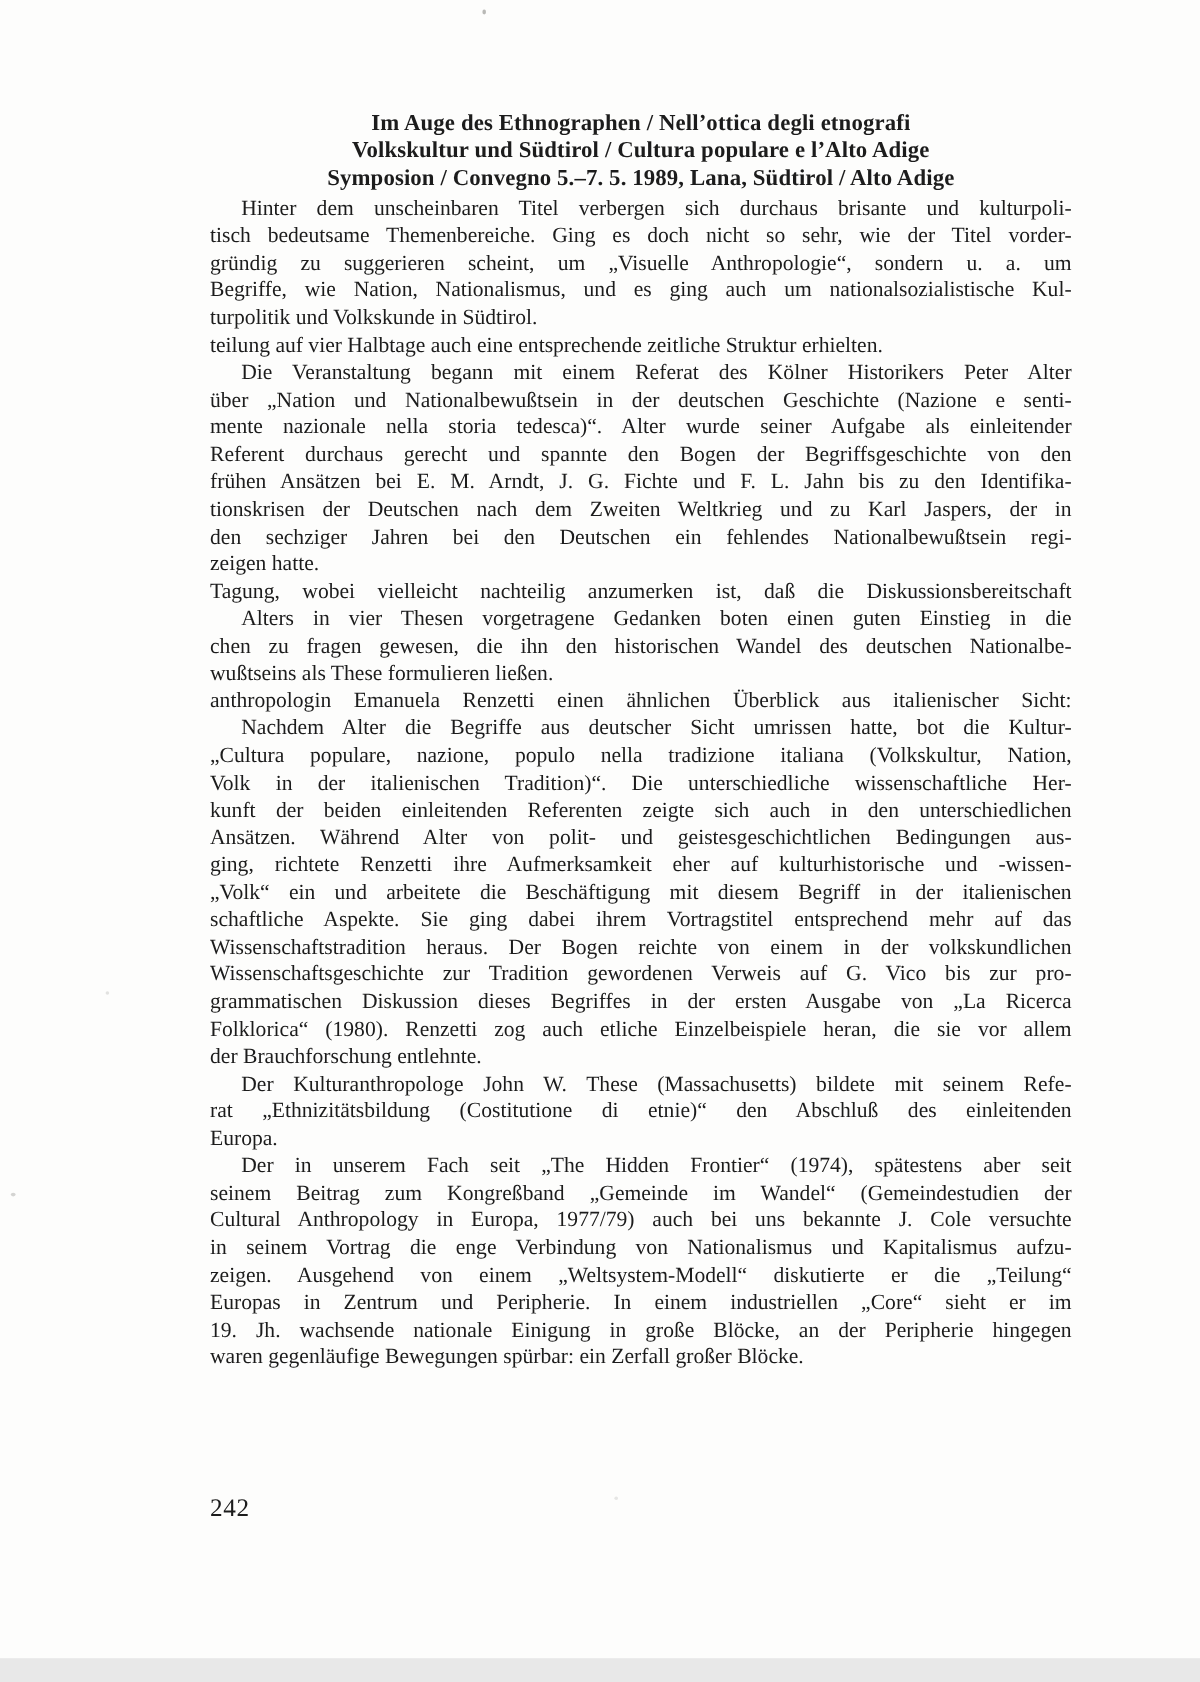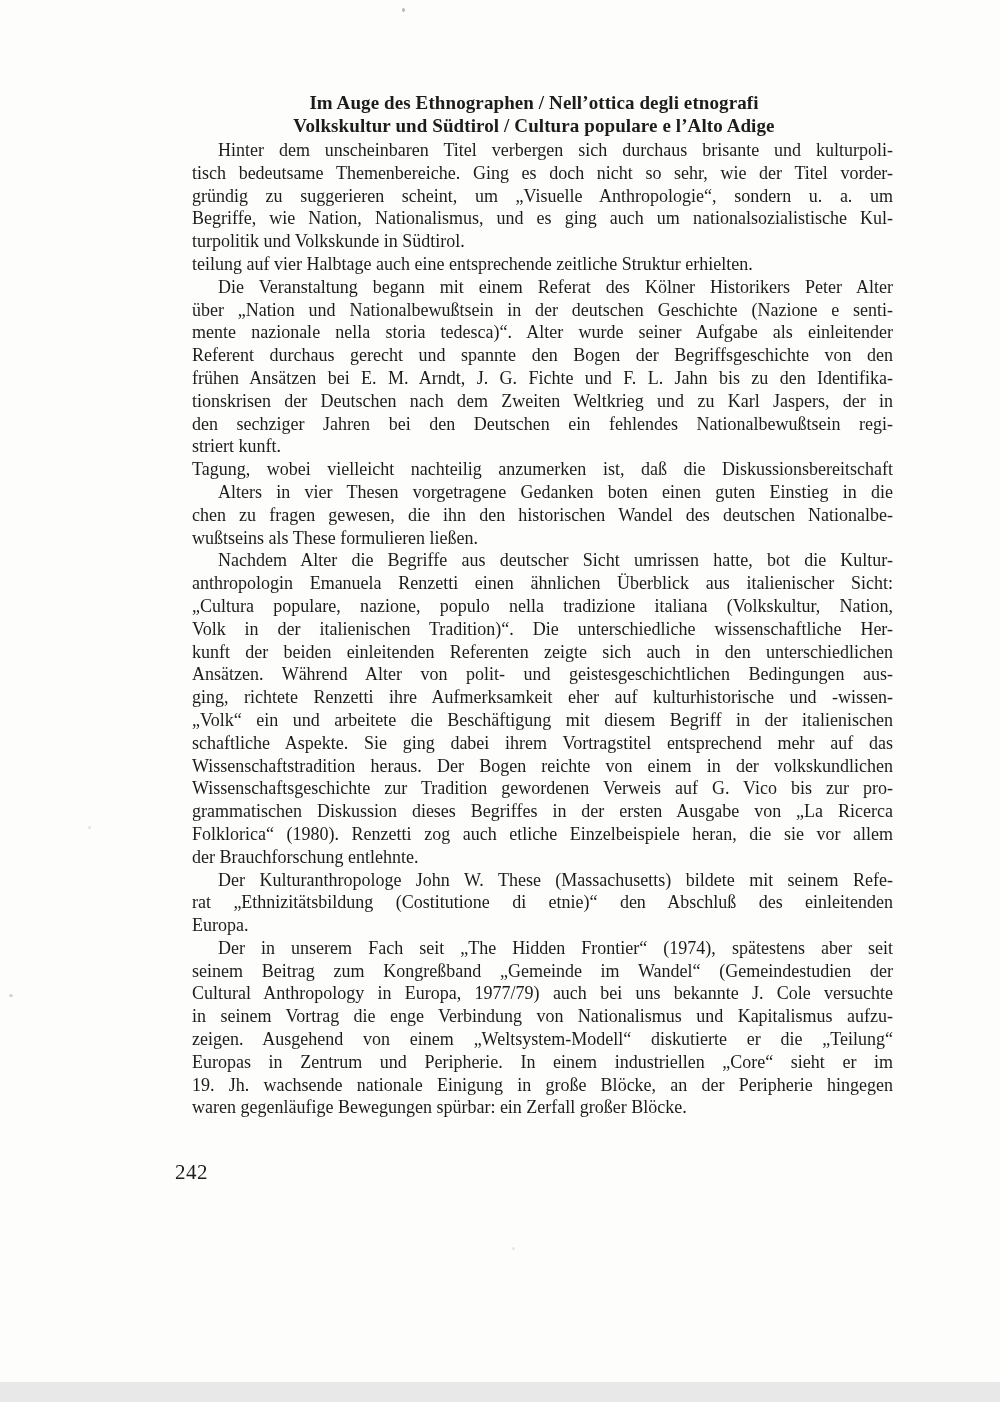--- a/index.html
+++ b/index.html
@@ -36,32 +36,31 @@
     margin-top: 2px;
     font-size: 18px;
     line-height: 22.8px;
   }
   .body-line {
     text-align: justify;
     text-align-last: justify;
     white-space: normal;
     height: 22.8px;
     overflow: visible;
-    margin-left: 17px;
   }
   .body-line.first {
     padding-left: 26px;
   }
   .body-line.last {
     text-align-last: left;
   }
   .page-number {
     position: absolute;
     left: 175px;
-    top: 1160px;
+    top: 1244px;
     font-size: 21px;
     letter-spacing: 0.5px;
   }
   
   .speck {
     position: absolute;
     background: #b9b9b6;
     border-radius: 50%;
   }
   .speck.s1 { left: 402px; top: 8px; width: 3px; height: 4px; }
@@ -75,51 +74,52 @@
 <div class="page" style="background: rgb(253, 253, 252); color: rgb(28, 28, 28);">
   <div class="speck s1"></div>
   <div class="speck s2"></div>
   <div class="speck s3"></div>
   <div class="speck s4"></div>
 
   <div class="text-block">
     <div class="heading">
         <div class="heading-line">Im Auge des Ethnographen / Nell’ottica degli etnografi</div>
         <div class="heading-line">Volkskultur und Südtirol / Cultura populare e l’Alto Adige</div>
+        <div class="heading-line">Symposion / Convegno 5.–7. 5. 1989, Lana, Südtirol / Alto Adige</div>
       </div>
     <div class="body">
         <div class="paragraph">
           <div class="body-line first">Hinter dem unscheinbaren Titel verbergen sich durchaus brisante und kulturpoli-</div>
           <div class="body-line">tisch bedeutsame Themenbereiche. Ging es doch nicht so sehr, wie der Titel vorder-</div>
           <div class="body-line">gründig zu suggerieren scheint, um „Visuelle Anthropologie“, sondern u. a. um</div>
           <div class="body-line">Begriffe, wie Nation, Nationalismus, und es ging auch um nationalsozialistische Kul-</div>
           <div class="body-line last">turpolitik und Volkskunde in Südtirol.</div>
         </div>
         <div class="paragraph">
           <div class="body-line last">teilung auf vier Halbtage auch eine entsprechende zeitliche Struktur erhielten.</div>
         </div>
         <div class="paragraph">
           <div class="body-line first">Die Veranstaltung begann mit einem Referat des Kölner Historikers Peter Alter</div>
           <div class="body-line">über „Nation und Nationalbewußtsein in der deutschen Geschichte (Nazione e senti-</div>
           <div class="body-line">mente nazionale nella storia tedesca)“. Alter wurde seiner Aufgabe als einleitender</div>
           <div class="body-line">Referent durchaus gerecht und spannte den Bogen der Begriffsgeschichte von den</div>
           <div class="body-line">frühen Ansätzen bei E. M. Arndt, J. G. Fichte und F. L. Jahn bis zu den Identifika-</div>
           <div class="body-line">tionskrisen der Deutschen nach dem Zweiten Weltkrieg und zu Karl Jaspers, der in</div>
           <div class="body-line">den sechziger Jahren bei den Deutschen ein fehlendes Nationalbewußtsein regi-</div>
-          <div class="body-line last">striert kunft.</div>
+          <div class="body-line last">zeigen hatte.</div>
         </div>
         <div class="paragraph">
           <div class="body-line">Tagung, wobei vielleicht nachteilig anzumerken ist, daß die Diskussionsbereitschaft</div>
           <div class="body-line first">Alters in vier Thesen vorgetragene Gedanken boten einen guten Einstieg in die</div>
           <div class="body-line">chen zu fragen gewesen, die ihn den historischen Wandel des deutschen Nationalbe-</div>
           <div class="body-line last">wußtseins als These formulieren ließen.</div>
         </div>
         <div class="paragraph">
+          <div class="body-line">anthropologin Emanuela Renzetti einen ähnlichen Überblick aus italienischer Sicht:</div>
           <div class="body-line first">Nachdem Alter die Begriffe aus deutscher Sicht umrissen hatte, bot die Kultur-</div>
-          <div class="body-line">anthropologin Emanuela Renzetti einen ähnlichen Überblick aus italienischer Sicht:</div>
           <div class="body-line">„Cultura populare, nazione, populo nella tradizione italiana (Volkskultur, Nation,</div>
           <div class="body-line">Volk in der italienischen Tradition)“. Die unterschiedliche wissenschaftliche Her-</div>
           <div class="body-line">kunft der beiden einleitenden Referenten zeigte sich auch in den unterschiedlichen</div>
           <div class="body-line">Ansätzen. Während Alter von polit- und geistesgeschichtlichen Bedingungen aus-</div>
           <div class="body-line">ging, richtete Renzetti ihre Aufmerksamkeit eher auf kulturhistorische und -wissen-</div>
           <div class="body-line">„Volk“ ein und arbeitete die Beschäftigung mit diesem Begriff in der italienischen</div>
           <div class="body-line">schaftliche Aspekte. Sie ging dabei ihrem Vortragstitel entsprechend mehr auf das</div>
           <div class="body-line">Wissenschaftstradition heraus. Der Bogen reichte von einem in der volkskundlichen</div>
           <div class="body-line">Wissenschaftsgeschichte zur Tradition gewordenen Verweis auf G. Vico bis zur pro-</div>
           <div class="body-line">grammatischen Diskussion dieses Begriffes in der ersten Ausgabe von „La Ricerca</div>

